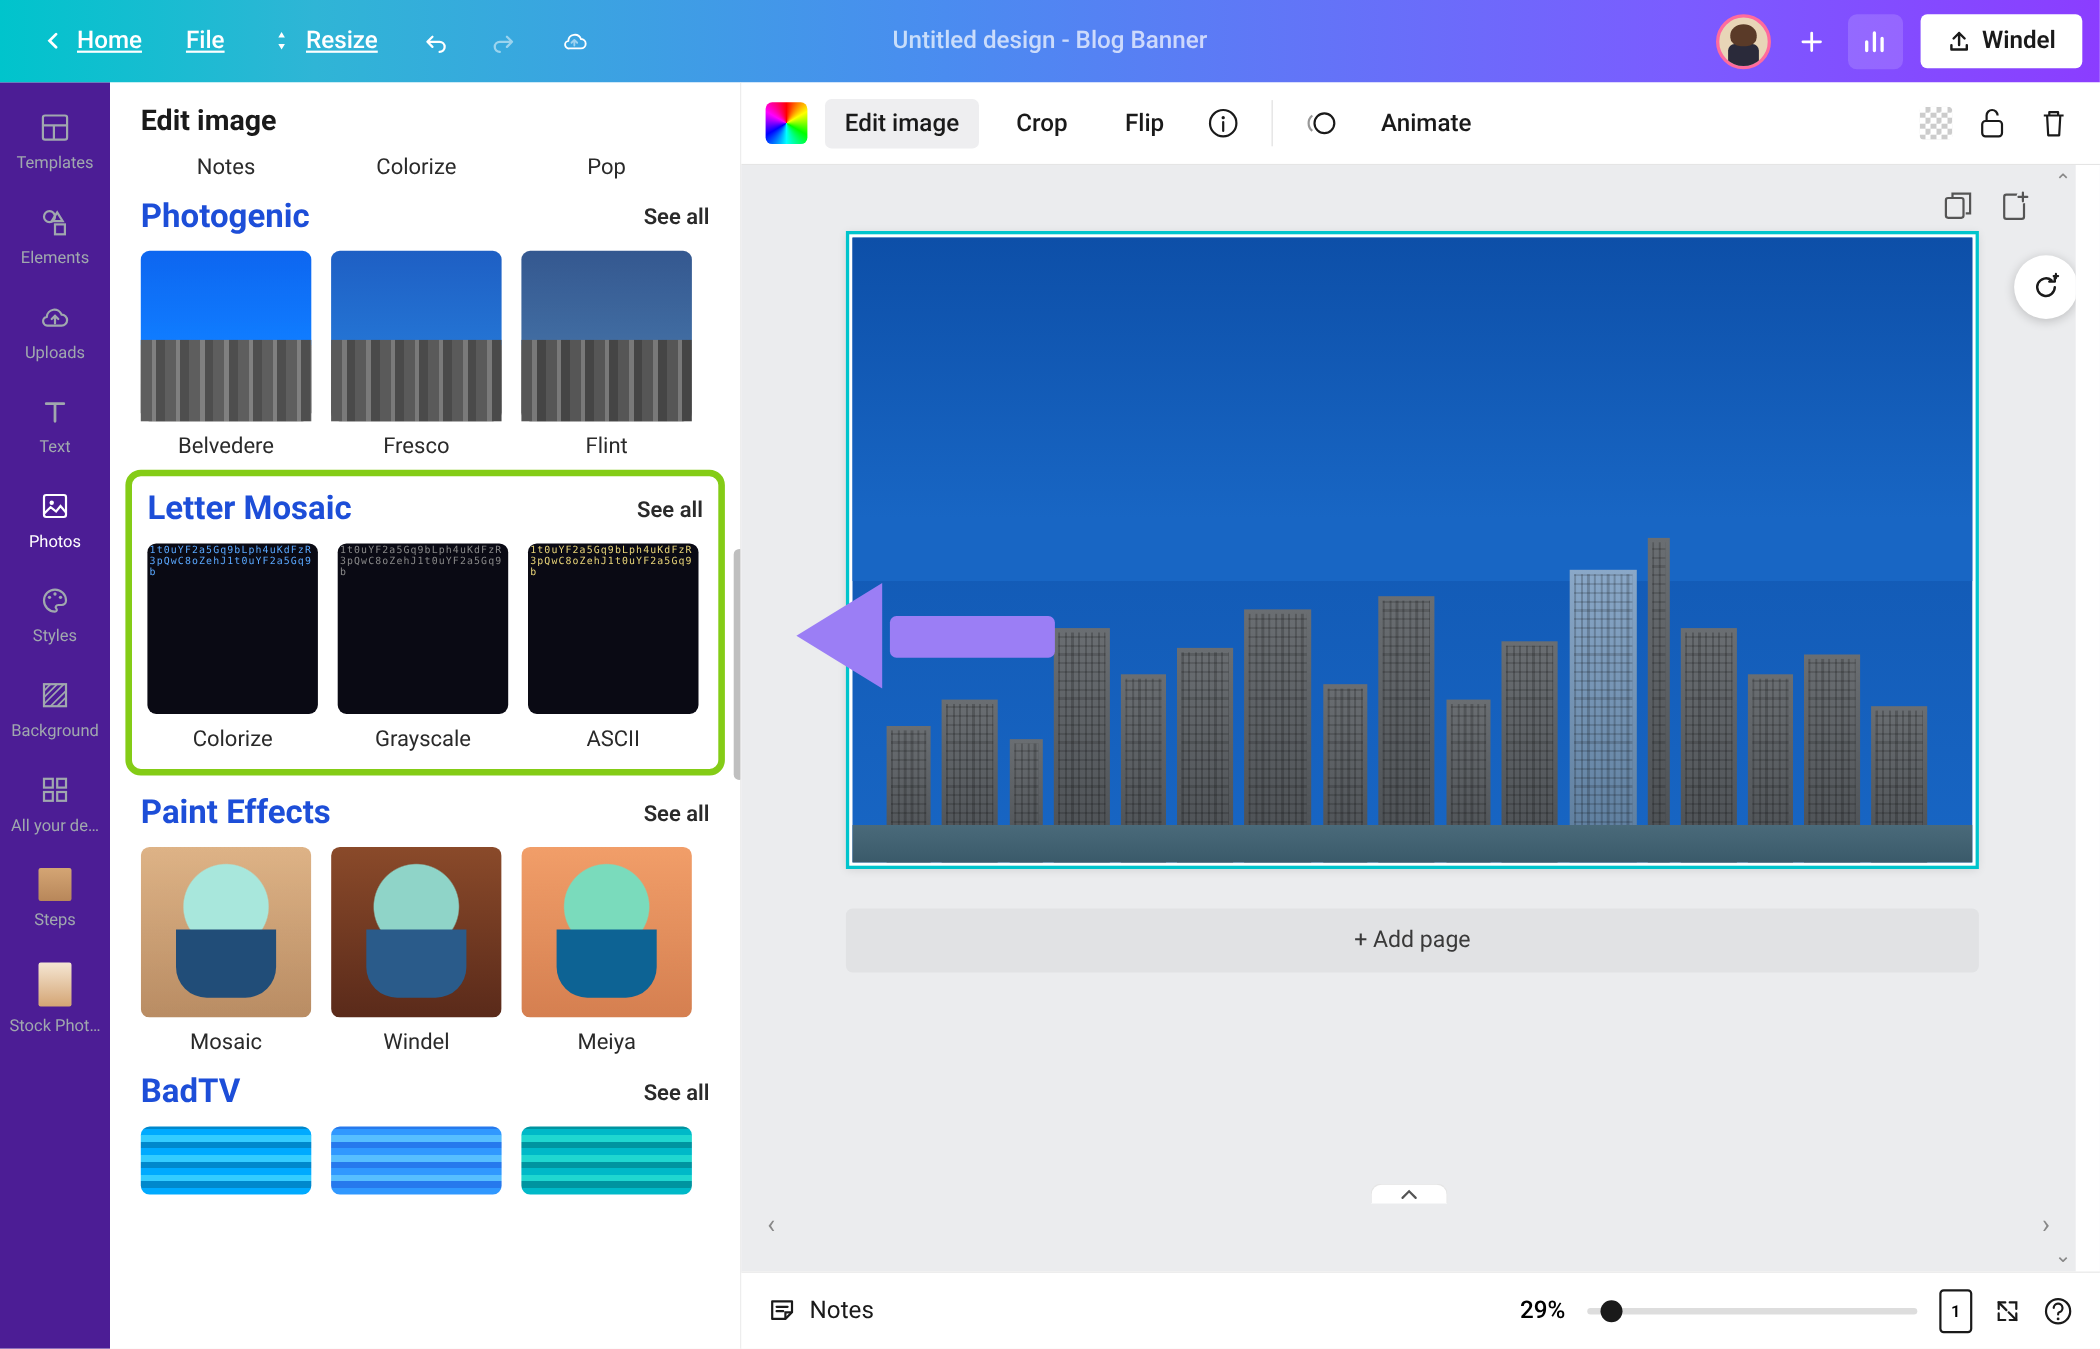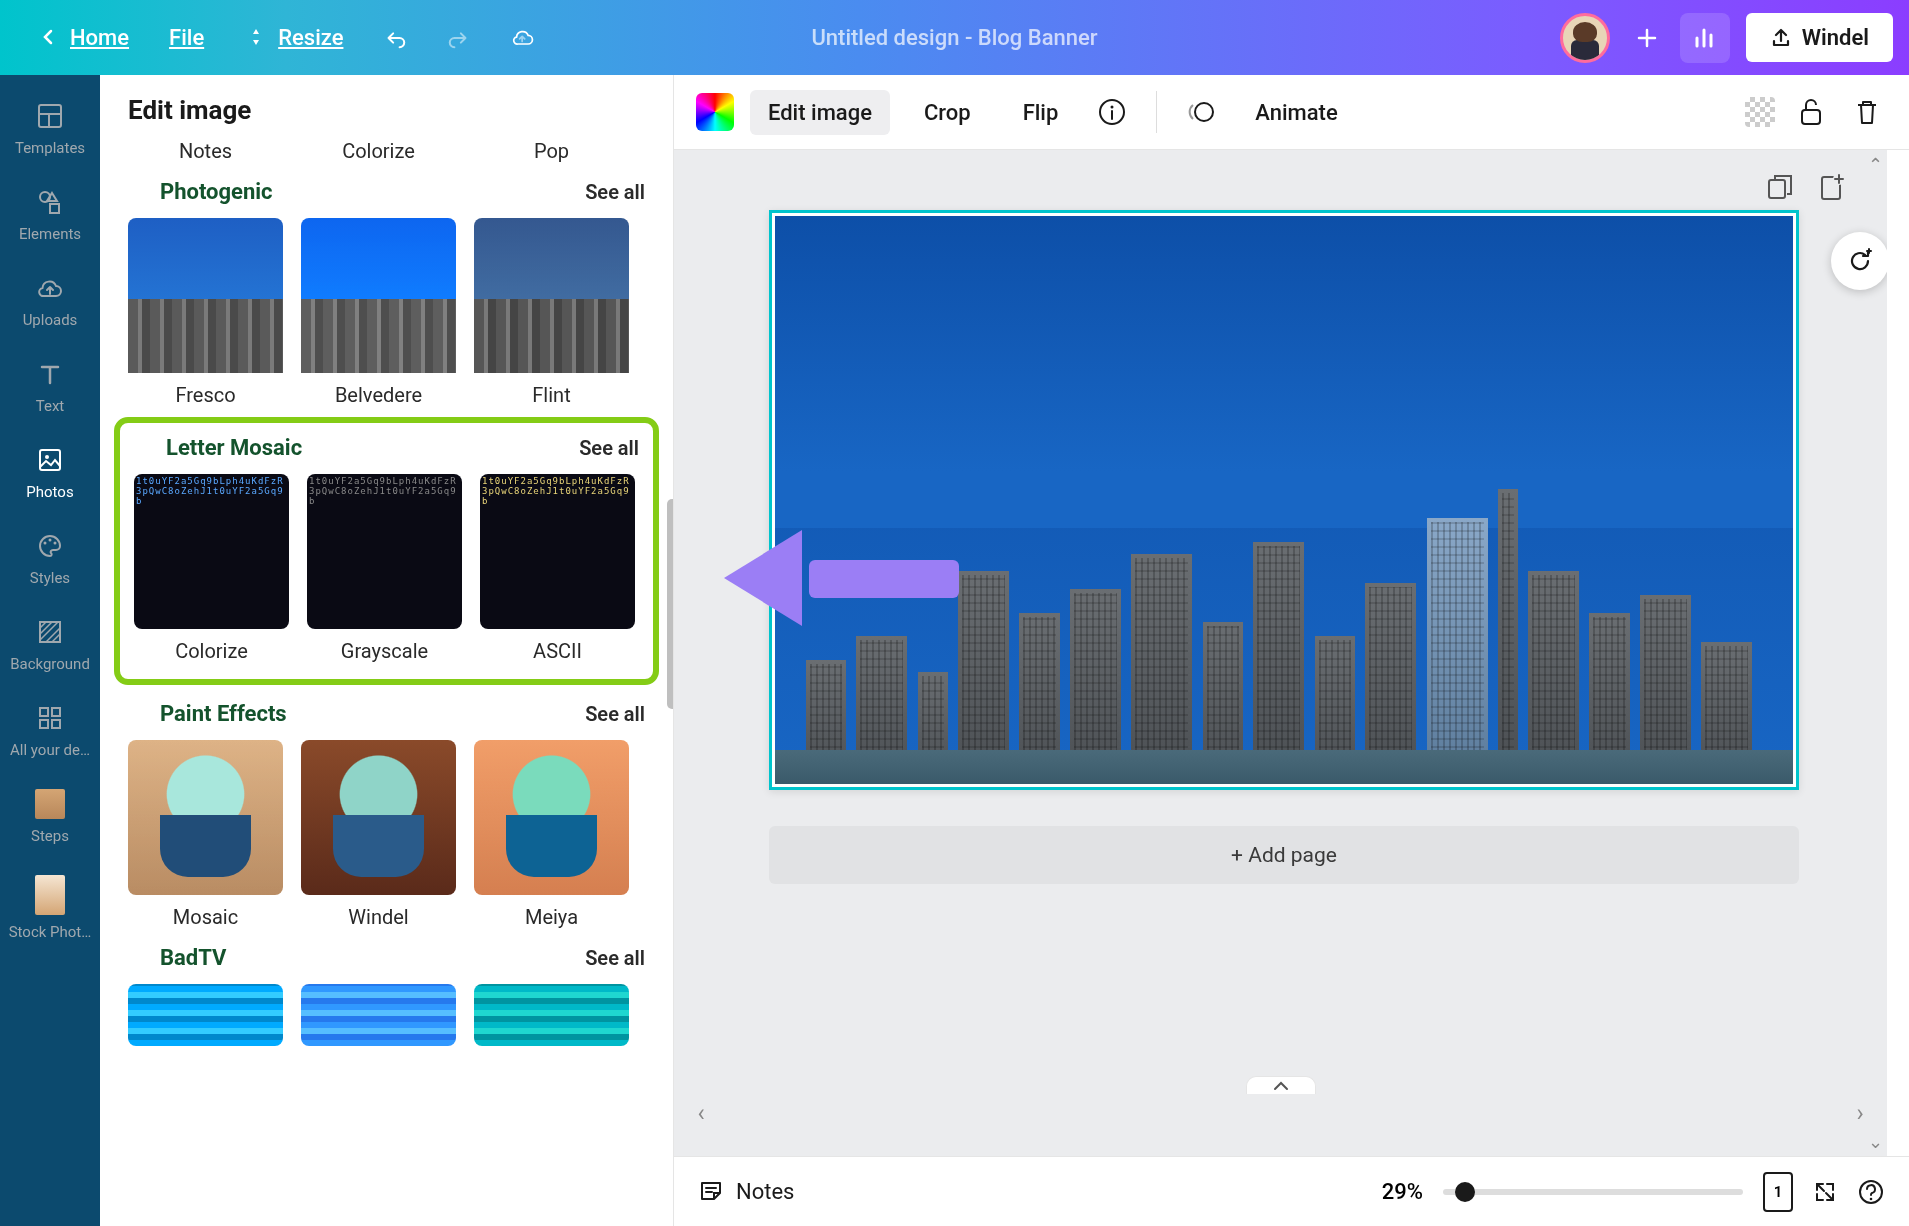--- a/index.html
+++ b/index.html
@@ -13,40 +13,40 @@
 .tb-sep { flex:1; }
 .title-center { position:absolute; left:50%; transform:translateX(-50%); font-size:22px; color:rgba(255,255,255,.7); font-weight:500; }
 .avatar { width:50px; height:50px; border-radius:50%; border:3px solid #ff6b9d; background:#e8d5b7; margin:0 8px; overflow:hidden; position:relative; }
 .avatar::after{content:"";position:absolute;inset:6px 10px 18px 10px;background:#5a3a28;border-radius:50% 50% 40% 40%;}
 .avatar::before{content:"";position:absolute;bottom:0;left:8px;right:8px;height:20px;background:#2a2a3a;border-radius:6px 6px 0 0;}
 .circ-btn { width:50px; height:50px; border-radius:50%; display:flex; align-items:center; justify-content:center; margin:0 4px; cursor:pointer; }
 .sq-btn { width:50px; height:50px; border-radius:8px; display:flex; align-items:center; justify-content:center; margin:0 4px; cursor:pointer; background:rgba(255,255,255,.15); }
 .share-btn { background:#fff; color:#1a1a1a; padding:12px 24px; border-radius:6px; font-size:22px; font-weight:600; display:flex; gap:10px; align-items:center; margin-left:12px; cursor:pointer; }
 
 
-.rail { position:absolute; left:0; top:75px; bottom:0; width:100px; background:#0c4a6e; display:flex; flex-direction:column; align-items:center; padding-top:12px; gap:2px; }
+.rail { position:absolute; left:0; top:75px; bottom:0; width:100px; background:#4c1d95; display:flex; flex-direction:column; align-items:center; padding-top:12px; gap:2px; }
 .rail-item { width:100%; padding:14px 4px; display:flex; flex-direction:column; align-items:center; gap:8px; color:#a0a8ae; font-size:15px; cursor:pointer; }
 .rail-item.active { color:#fff; }
 .rail-ico { width:30px; height:30px; display:flex; align-items:center; justify-content:center; }
 .rail-lbl { text-align:center; white-space:nowrap; max-width:92px; overflow:hidden; text-overflow:ellipsis; }
 .rail-thumb{width:30px;height:30px;background:linear-gradient(#d4a574,#b8875a);border-radius:2px;}
 .rail-photo{width:30px;height:40px;background:linear-gradient(#f5e6d3,#d4a574);border-radius:2px;}
 
 
 .panel { position:absolute; left:100px; top:75px; bottom:0; width:574px; background:#fff; border-right:1px solid #e5e5e5; display:flex; flex-direction:column; }
 .panel-head { padding:20px 28px 14px; font-size:26px; font-weight:700; color:#1a1a1a; }
 .panel-body { flex:1; overflow:hidden; padding:0 28px 20px; position:relative; }
 .panel-scroll{position:absolute;right:-4px;top:360px;width:10px;height:210px;background:#bfbfbf;border-radius:5px;}
 
 .row-labels { display:flex; gap:18px; margin-bottom:12px; }
 .row-labels span { width:155px; text-align:center; font-size:20px; color:#2a2a2a; }
 
 .group { margin:16px 0 6px; }
 .group-hd { display:flex; justify-content:space-between; align-items:center; margin-bottom:14px; }
-.group-title { font-size:22px; font-weight:700; color:#14532d;margin-left:32px; }
+.group-title { font-size:30px; font-weight:700; color:#1d4ed8; }
 .seeall { font-size:20px; font-weight:600; color:#2a2a2a; cursor:pointer; }
 .thumbs { display:flex; gap:18px; }
 .thumb { width:155px; display:flex; flex-direction:column; gap:10px; cursor:pointer; }
 .thumb-img { width:155px; height:155px; border-radius:8px; background:#555; }
 .thumb-lbl { text-align:center; font-size:20px; color:#2a2a2a; }
 
 .highlight-box { border:6px solid #84cc16; border-radius:14px; padding:12px 14px 16px; margin:10px -14px; }
 
 
 .sky { background:linear-gradient(to bottom,#1e5fc4 0%,#2474d4 55%,#6d6d6d 55%,#4a4a4a 100%); position:relative;}
@@ -274,26 +274,26 @@
       <span>Pop</span>
     </div>
 
     <div class="group">
       <div class="group-hd">
         <span class="group-title">Photogenic</span>
         <span class="seeall">See all</span>
       </div>
       <div class="thumbs">
         <div class="thumb">
+            <div class="thumb-img sky" style="filter:saturate(1.3) brightness(1.05)"></div>
+            <span class="thumb-lbl">Belvedere</span>
+          </div>
+        <div class="thumb">
             <div class="thumb-img sky"></div>
             <span class="thumb-lbl">Fresco</span>
-          </div>
-        <div class="thumb">
-            <div class="thumb-img sky" style="filter:saturate(1.3) brightness(1.05)"></div>
-            <span class="thumb-lbl">Belvedere</span>
           </div>
         <div class="thumb">
             <div class="thumb-img sky" style="filter:saturate(.5) contrast(1.1)"></div>
             <span class="thumb-lbl">Flint</span>
           </div>
       </div>
     </div>
 
     <div class="highlight-box">
       <div class="group" style="margin:0">

